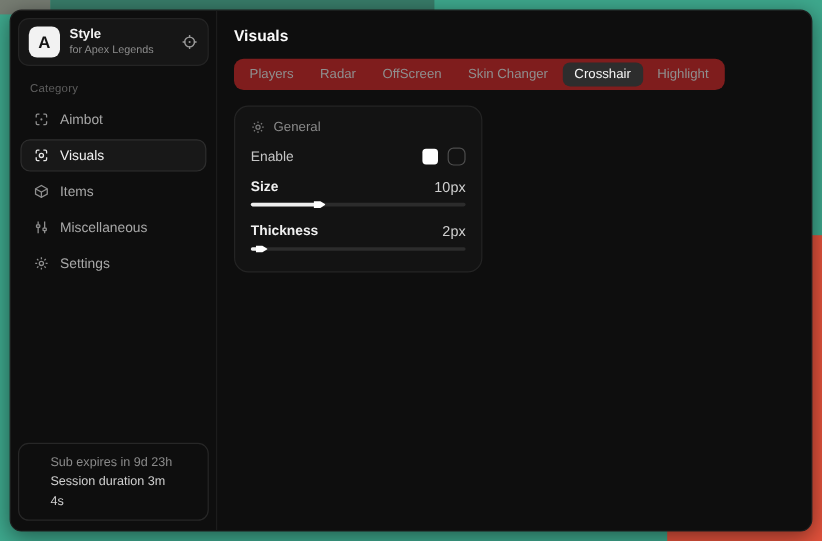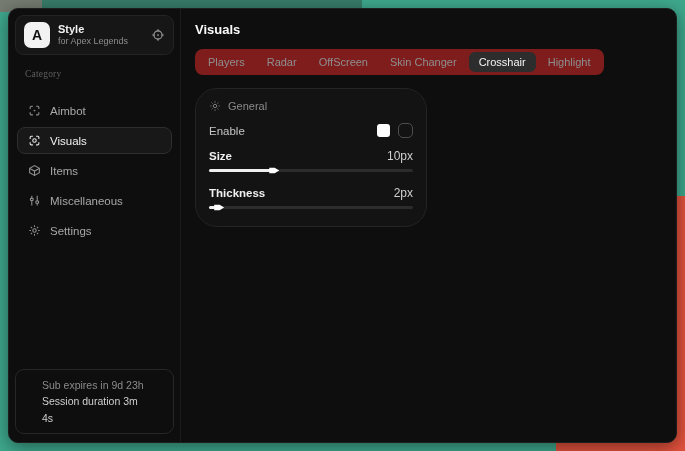--- a/index.html
+++ b/index.html
@@ -20,21 +20,21 @@
   .sidebar { position:relative; width:172px; flex:0 0 172px; border-right:1px solid #1c1c1c; padding:6px; }
   .brand { display:flex; align-items:center; gap:8px; background:#161616; border:1px solid #242424;
            border-radius:9px; padding:5px 8px; height:40px; }
   .logo { width:26px; height:26px; background:#f2f2f2; color:#141414; border-radius:7px;
           font-weight:bold; font-size:14px; display:flex; align-items:center; justify-content:center; }
   .brand-text { flex:1; line-height:1.25; }
   .brand-title { font-size:11px; font-weight:bold; color:#f2f2f2; }
   .brand-sub { font-size:9px; color:#8d8d8d; }
   .brand-target { color:#9a9a9a; display:flex; }
 
-  .cat-label { font-size:9.5px; color:#5e5e5e; margin:14px 10px 18px; letter-spacing:.2px;font-family:Liberation Serif, serif; }
+  .cat-label { font-size:9.5px; color:#5e5e5e; margin:14px 10px 6px; letter-spacing:.2px; }
 
   .nav-item { display:flex; align-items:center; gap:9px; margin:3px 2px; padding:6px 10px;
               border:1px solid transparent; border-radius:8px; font-size:11.5px; color:#a8a8a8; cursor:pointer; }
   .nav-item .nico { display:flex; color:#8f8f8f; }
   .nav-item.selected { background:#181818; border-color:#2e2e2e; color:#f2f2f2; }
   .nav-item.selected .nico { color:#e8e8e8; }
 
   .side-footer { position:absolute; left:6px; right:6px; bottom:8px; border:1px solid #272727;
                  border-radius:9px; padding:7px 26px; line-height:1.55; }
   .sf-sub { font-size:10.5px; color:#8a8a8a; }
@@ -42,22 +42,22 @@
 
   
   .main { flex:1; padding:13px 14px; }
   .page-title { font-size:13px; font-weight:bold; color:#fafafa; }
 
   .tabs { display:inline-flex; align-items:center; background:#7f1d1d; border-radius:8px;
           padding:3px; margin-top:12px; gap:2px; }
   .tab { padding:4px 10px; font-size:11px; color:#8f8f8f; border-radius:6px; cursor:pointer; white-space:nowrap; }
   .tab.active { background:#2d2d2d; color:#f5f5f5; }
 
-  .card { margin-top:13px; width:232px; background:#131313; border:1px solid #242424;
-          border-radius:22px; padding:11px 13px 13px; }
+  .card { margin-top:13px; width:207px; background:#131313; border:1px solid #242424;
+          border-radius:12px; padding:11px 13px 13px; }
   .card-head { display:flex; align-items:center; gap:7px; color:#8a8a8a; font-size:11px; margin-bottom:11px; }
   .card-head .cico { display:flex; color:#7d7d7d; }
 
   .row { display:flex; align-items:center; justify-content:space-between; margin:11px 0; }
   .lab { font-size:11.5px; color:#c6c6c6; }
   .lab.strong { color:#f0f0f0; font-weight:bold; }
   .val { font-size:12px; color:#cfcfcf; }
 
   .controls { display:flex; align-items:center; gap:8px; }
   .swatch { width:13px; height:13px; border-radius:3px; background:#ffffff; cursor:pointer; }

